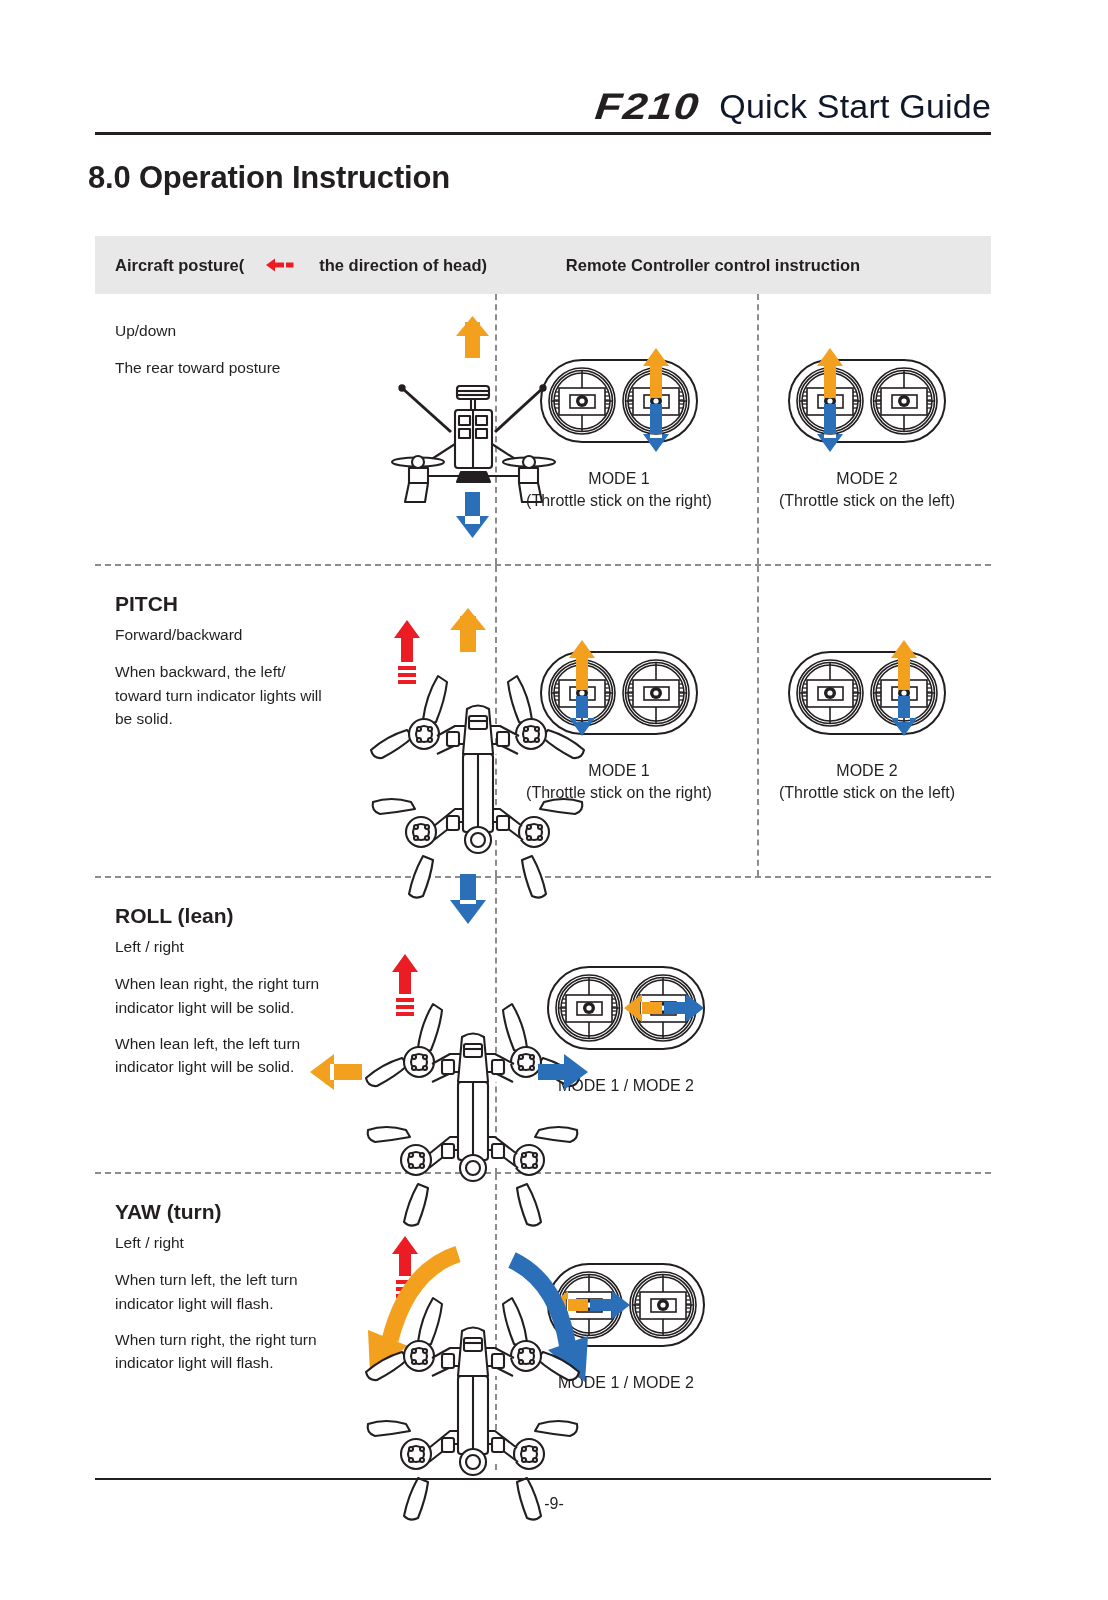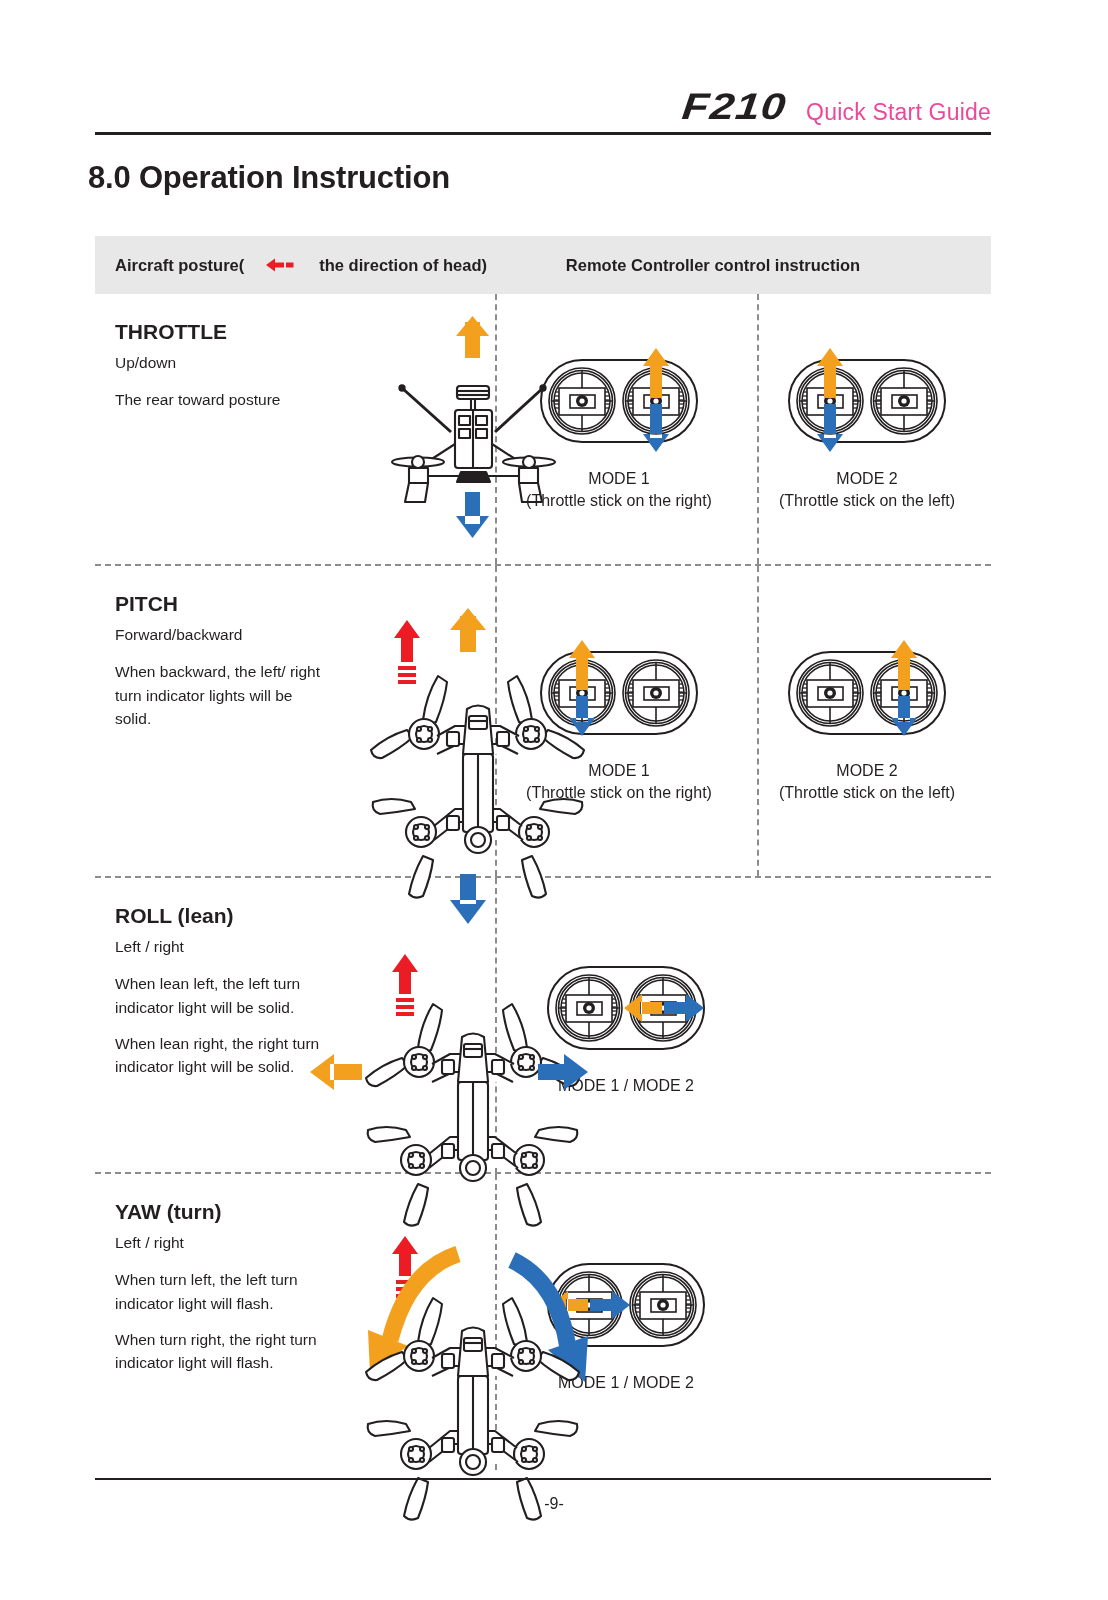--- a/index.html
+++ b/index.html
@@ -20,21 +20,21 @@
   }
   .brand-logo {
     font-family: "Liberation Sans", sans-serif;
     font-weight: bold; font-style: italic;
     font-size: 37px; letter-spacing: 1px;
     transform: skewX(-6deg) scaleX(1.18);
     transform-origin: right bottom;
     margin-right: 22px;
     color: #231f20;
   }
-  .guide-title { font-size: 23px; color: #ec4899; letter-spacing: 0.2px; margin-bottom: 2px; }
+  .guide-title { font-size: 34px; color: #0f172a; letter-spacing: 0.2px; margin-bottom: 2px; }
 
   
   .section-title {
     position: absolute; left: 88px; top: 160px;
     font-size: 31px; font-weight: bold; letter-spacing: -0.2px;
   }
 
   
   .table { position: absolute; left: 95px; top: 236px; width: 896px; }
   .table-head {
@@ -101,21 +101,20 @@
         <span>the direction of head)</span>
       </div>
       <div class="th-right">Remote Controller control instruction</div>
     </div>
 
     <div class="row" style="height:272px;">
       <div class="vline" style="left:400px;"></div>
       <div class="vline" style="left:662px;"></div>
 
       <div class="cell-text">
-        <div class="h-title">THROTTLE</div>
         <div class="sub">Up/down</div>
         <div class="para">The rear toward posture</div>
       </div>
 
       <div class="drone-wrap" style="left:290px; top:22px;">
         <svg width="190" height="230" viewBox="0 0 190 230">
 
           <g>
             <path d="M80 6 L95 6 L95 42 L80 42 Z M71 20 L87.5 0 L104 20 Z" fill="#F2A01E"></path>
           </g>
@@ -293,21 +292,21 @@
       </div>
     </div>
 
     <div class="row" style="height:312px;">
       <div class="vline" style="left:400px;"></div>
       <div class="vline" style="left:662px;"></div>
 
       <div class="cell-text">
         <div class="h-title">PITCH</div>
         <div class="sub">Forward/backward</div>
-        <div class="para">When backward, the left/ right turn indicator lights will be solid.</div>
+        <div class="para">When backward, the left/ toward turn indicator lights will be solid.</div>
       </div>
 
       <div class="drone-wrap" style="left:200px; top:38px;">
         <svg width="280" height="250" viewBox="0 0 280 250">
 
           <g>
             <path d="M106 30 L118 30 L118 58 L106 58 Z M99 34 L112 16 L125 34 Z" fill="#EC1C24"></path>
             <rect x="103" y="62" width="18" height="4" fill="#EC1C24"></rect>
             <rect x="103" y="69" width="18" height="4" fill="#EC1C24"></rect>
             <rect x="103" y="76" width="18" height="4" fill="#EC1C24"></rect>
@@ -514,22 +513,22 @@
         </div>
       </div>
     </div>
 
     <div class="row" style="height:296px;">
       <div class="vline" style="left:400px;"></div>
 
       <div class="cell-text">
         <div class="h-title">ROLL (lean)</div>
         <div class="sub">Left / right</div>
+        <div class="para">When lean right, the right turn indicator light will be solid.</div>
         <div class="para">When lean left, the left turn indicator light will be solid.</div>
-        <div class="para">When lean right, the right turn indicator light will be solid.</div>
       </div>
 
       <div class="drone-wrap" style="left:195px; top:68px;">
         <svg width="290" height="220" viewBox="0 0 290 220">
 
           <g>
             <path d="M109 22 L121 22 L121 48 L109 48 Z M102 26 L115 8 L128 26 Z" fill="#EC1C24"></path>
             <rect x="106" y="52" width="18" height="4" fill="#EC1C24"></rect>
             <rect x="106" y="59" width="18" height="4" fill="#EC1C24"></rect>
             <rect x="106" y="66" width="18" height="4" fill="#EC1C24"></rect>

